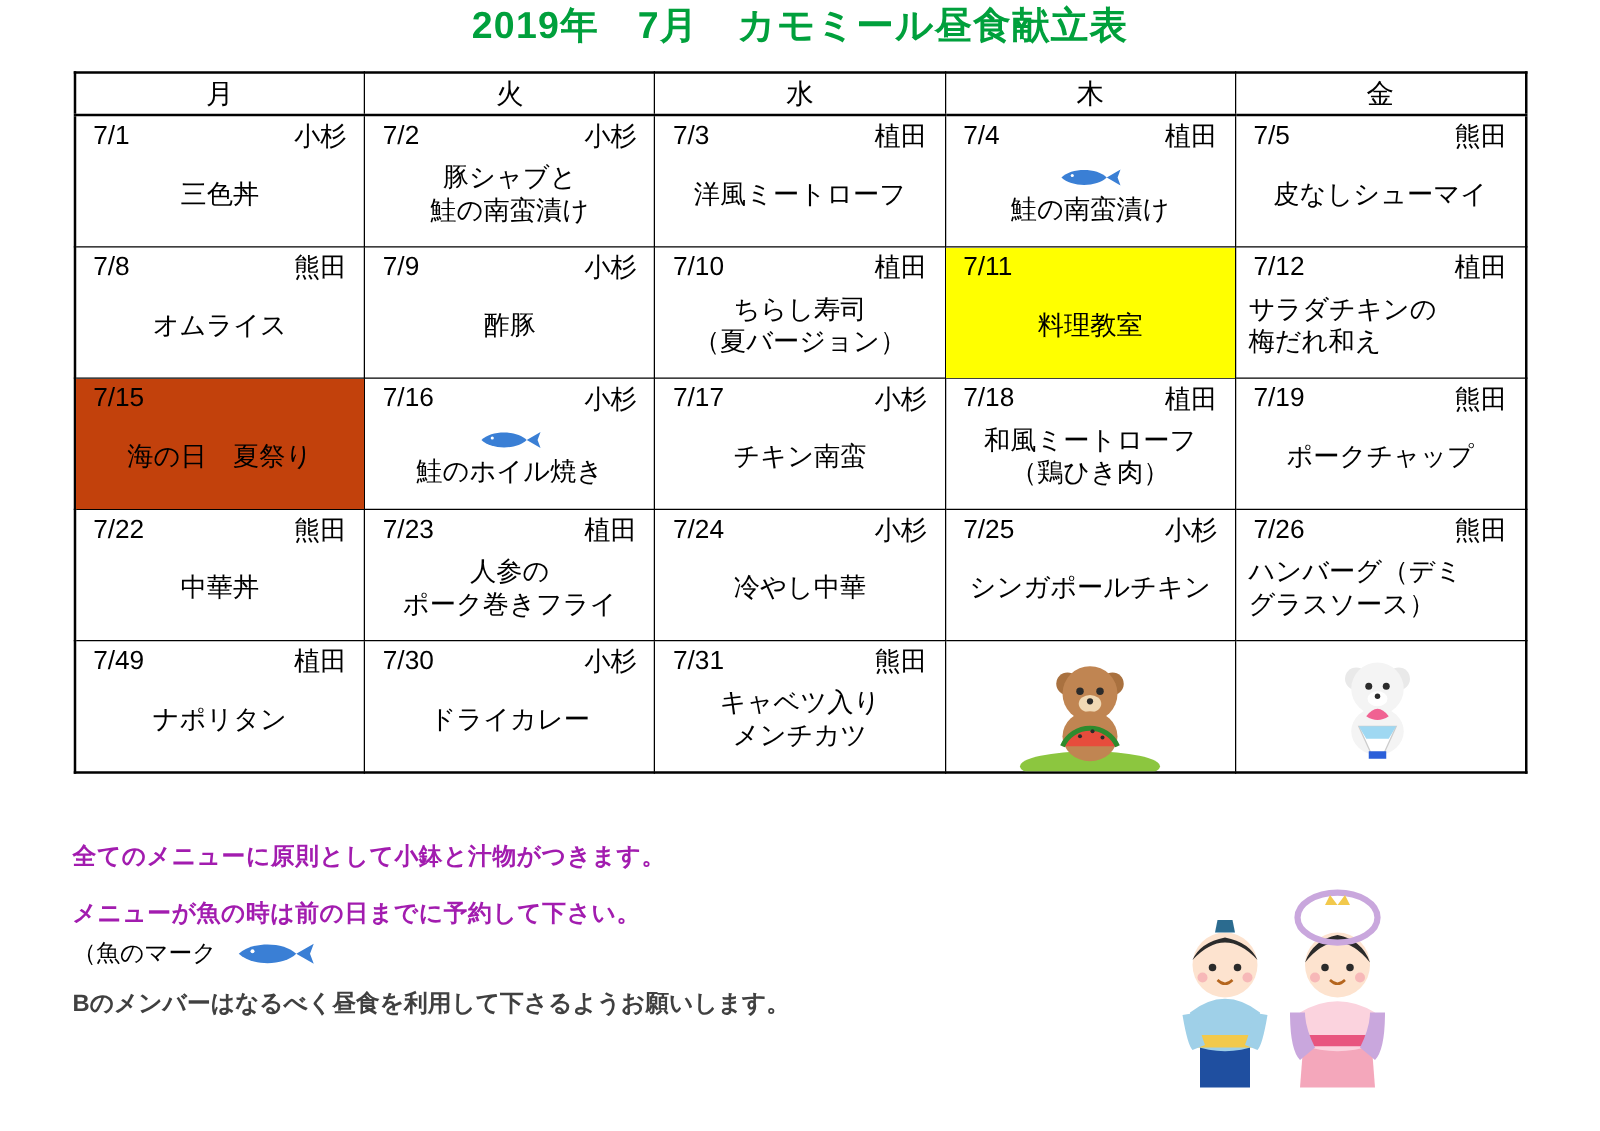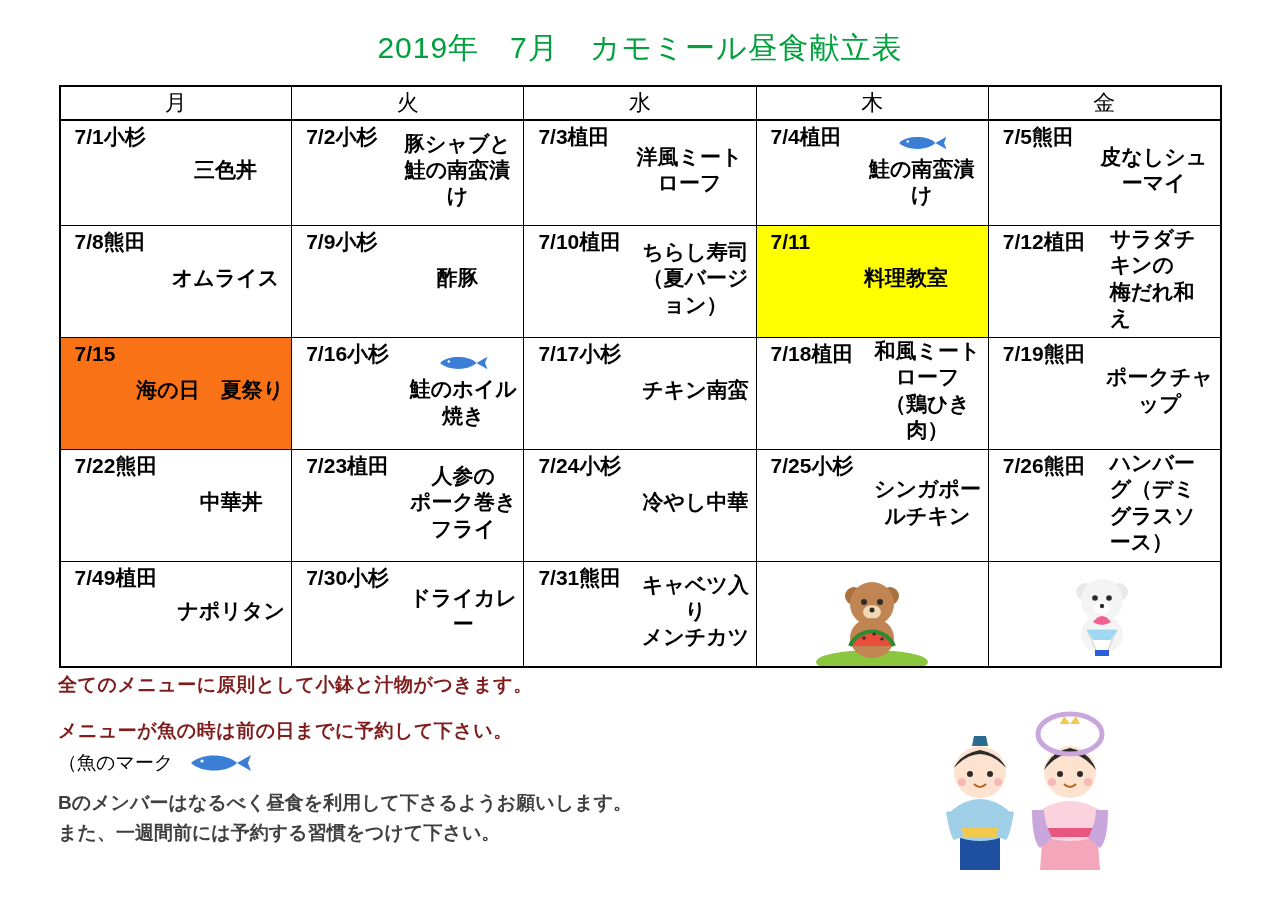--- a/index.html
+++ b/index.html
@@ -11,24 +11,23 @@
     height: 905px;
     background: #ffffff;
     font-family: "Liberation Sans", sans-serif;
     color: #000000;
     overflow: hidden;
     position: relative;
   }
   #page-title {
     text-align: center;
     color: #00a03c;
-    font-weight: normal;
+    font-weight: bold;
     font-size: 30px;
     letter-spacing: 1px;
-    padding-top: 28px;
     padding-bottom: 16px;
     white-space: pre;
   }
   table.menu-table {
     border-collapse: collapse;
     table-layout: fixed;
     width: 1163px;
     margin: 0 auto;
     border: 2px solid #000;
   }
@@ -47,21 +46,21 @@
     vertical-align: middle;
     border-bottom: 2px solid #000;
   }
   td.day-cell {
     height: 104px;
     position: relative;
   }
   .cell-inner {
     height: 100%;
     display: flex;
-    font-weight: bold;
+    flex-direction: column;
   }
   .cell-head {
     display: flex;
     justify-content: space-between;
     align-items: center;
     font-size: 21px;
     padding: 4px 14px 0 14px;
     height: 28px;
     box-sizing: border-box;
   }
@@ -86,41 +85,41 @@
     padding-left: 10px;
   }
   .fish-row {
     height: 22px;
     display: flex;
     align-items: center;
     justify-content: center;
     margin-bottom: 2px;
   }
   .hl-yellow { background: #ffff00; }
-  .hl-pink { background: #f97316; }
+  .hl-pink { background: #c2410c; }
   .hl-pink .cell-body { color: #000; }
 
   .mascot-wrap {
     height: 100%;
     display: flex;
     align-items: flex-end;
     justify-content: center;
   }
 
   
   .notes {
     position: absolute;
     left: 58px;
     top: 672px;
     width: 720px;
   }
   .note-line {
     font-weight: bold;
     font-size: 19px;
-    color: #7f1d1d;
+    color: #a21caf;
     letter-spacing: 0.5px;
     white-space: pre;
     margin-bottom: 6px;
   }
   .note-gap { height: 14px; }
   .note-fish-line {
     display: flex;
     align-items: center;
     font-weight: normal;
     font-size: 19px;
@@ -446,21 +445,20 @@
     <span style="display:inline-flex;margin:0 14px;">
       <svg width="66" height="22" viewBox="0 0 66 22" aria-hidden="true">
         <path d="M4 11 C14 1, 40 1, 50 11 C40 21, 14 21, 4 11 Z" fill="#3a7fd5"></path>
         <path d="M50 11 L64 3 L61 11 L64 19 Z" fill="#3a7fd5"></path>
         <circle cx="15" cy="9" r="1.6" fill="#ffffff"></circle>
       </svg>
     </span>
   </div>
   <div class="note-gap"></div>
   <div class="note-red">Bのメンバーはなるべく昼食を利用して下さるようお願いします。</div>
-  <div class="note-red">また、一週間前には予約する習慣をつけて下さい。</div>
 </div>
 
 <div class="illustration">
   <svg width="260" height="220" viewBox="0 0 260 220" aria-hidden="true">
 
     <g>
       <path d="M40 210 L40 150 Q60 140 80 150 L80 210 Z" fill="#1f4fa0"></path>
       <path d="M32 150 Q60 128 88 150 L86 176 Q60 186 34 176 Z" fill="#9fd0e8"></path>
       <rect x="34" y="168" width="52" height="10" fill="#f2c94c"></rect>
       <path d="M26 152 Q30 176 34 180 L44 176 Q38 160 38 150 Z" fill="#9fd0e8"></path>

